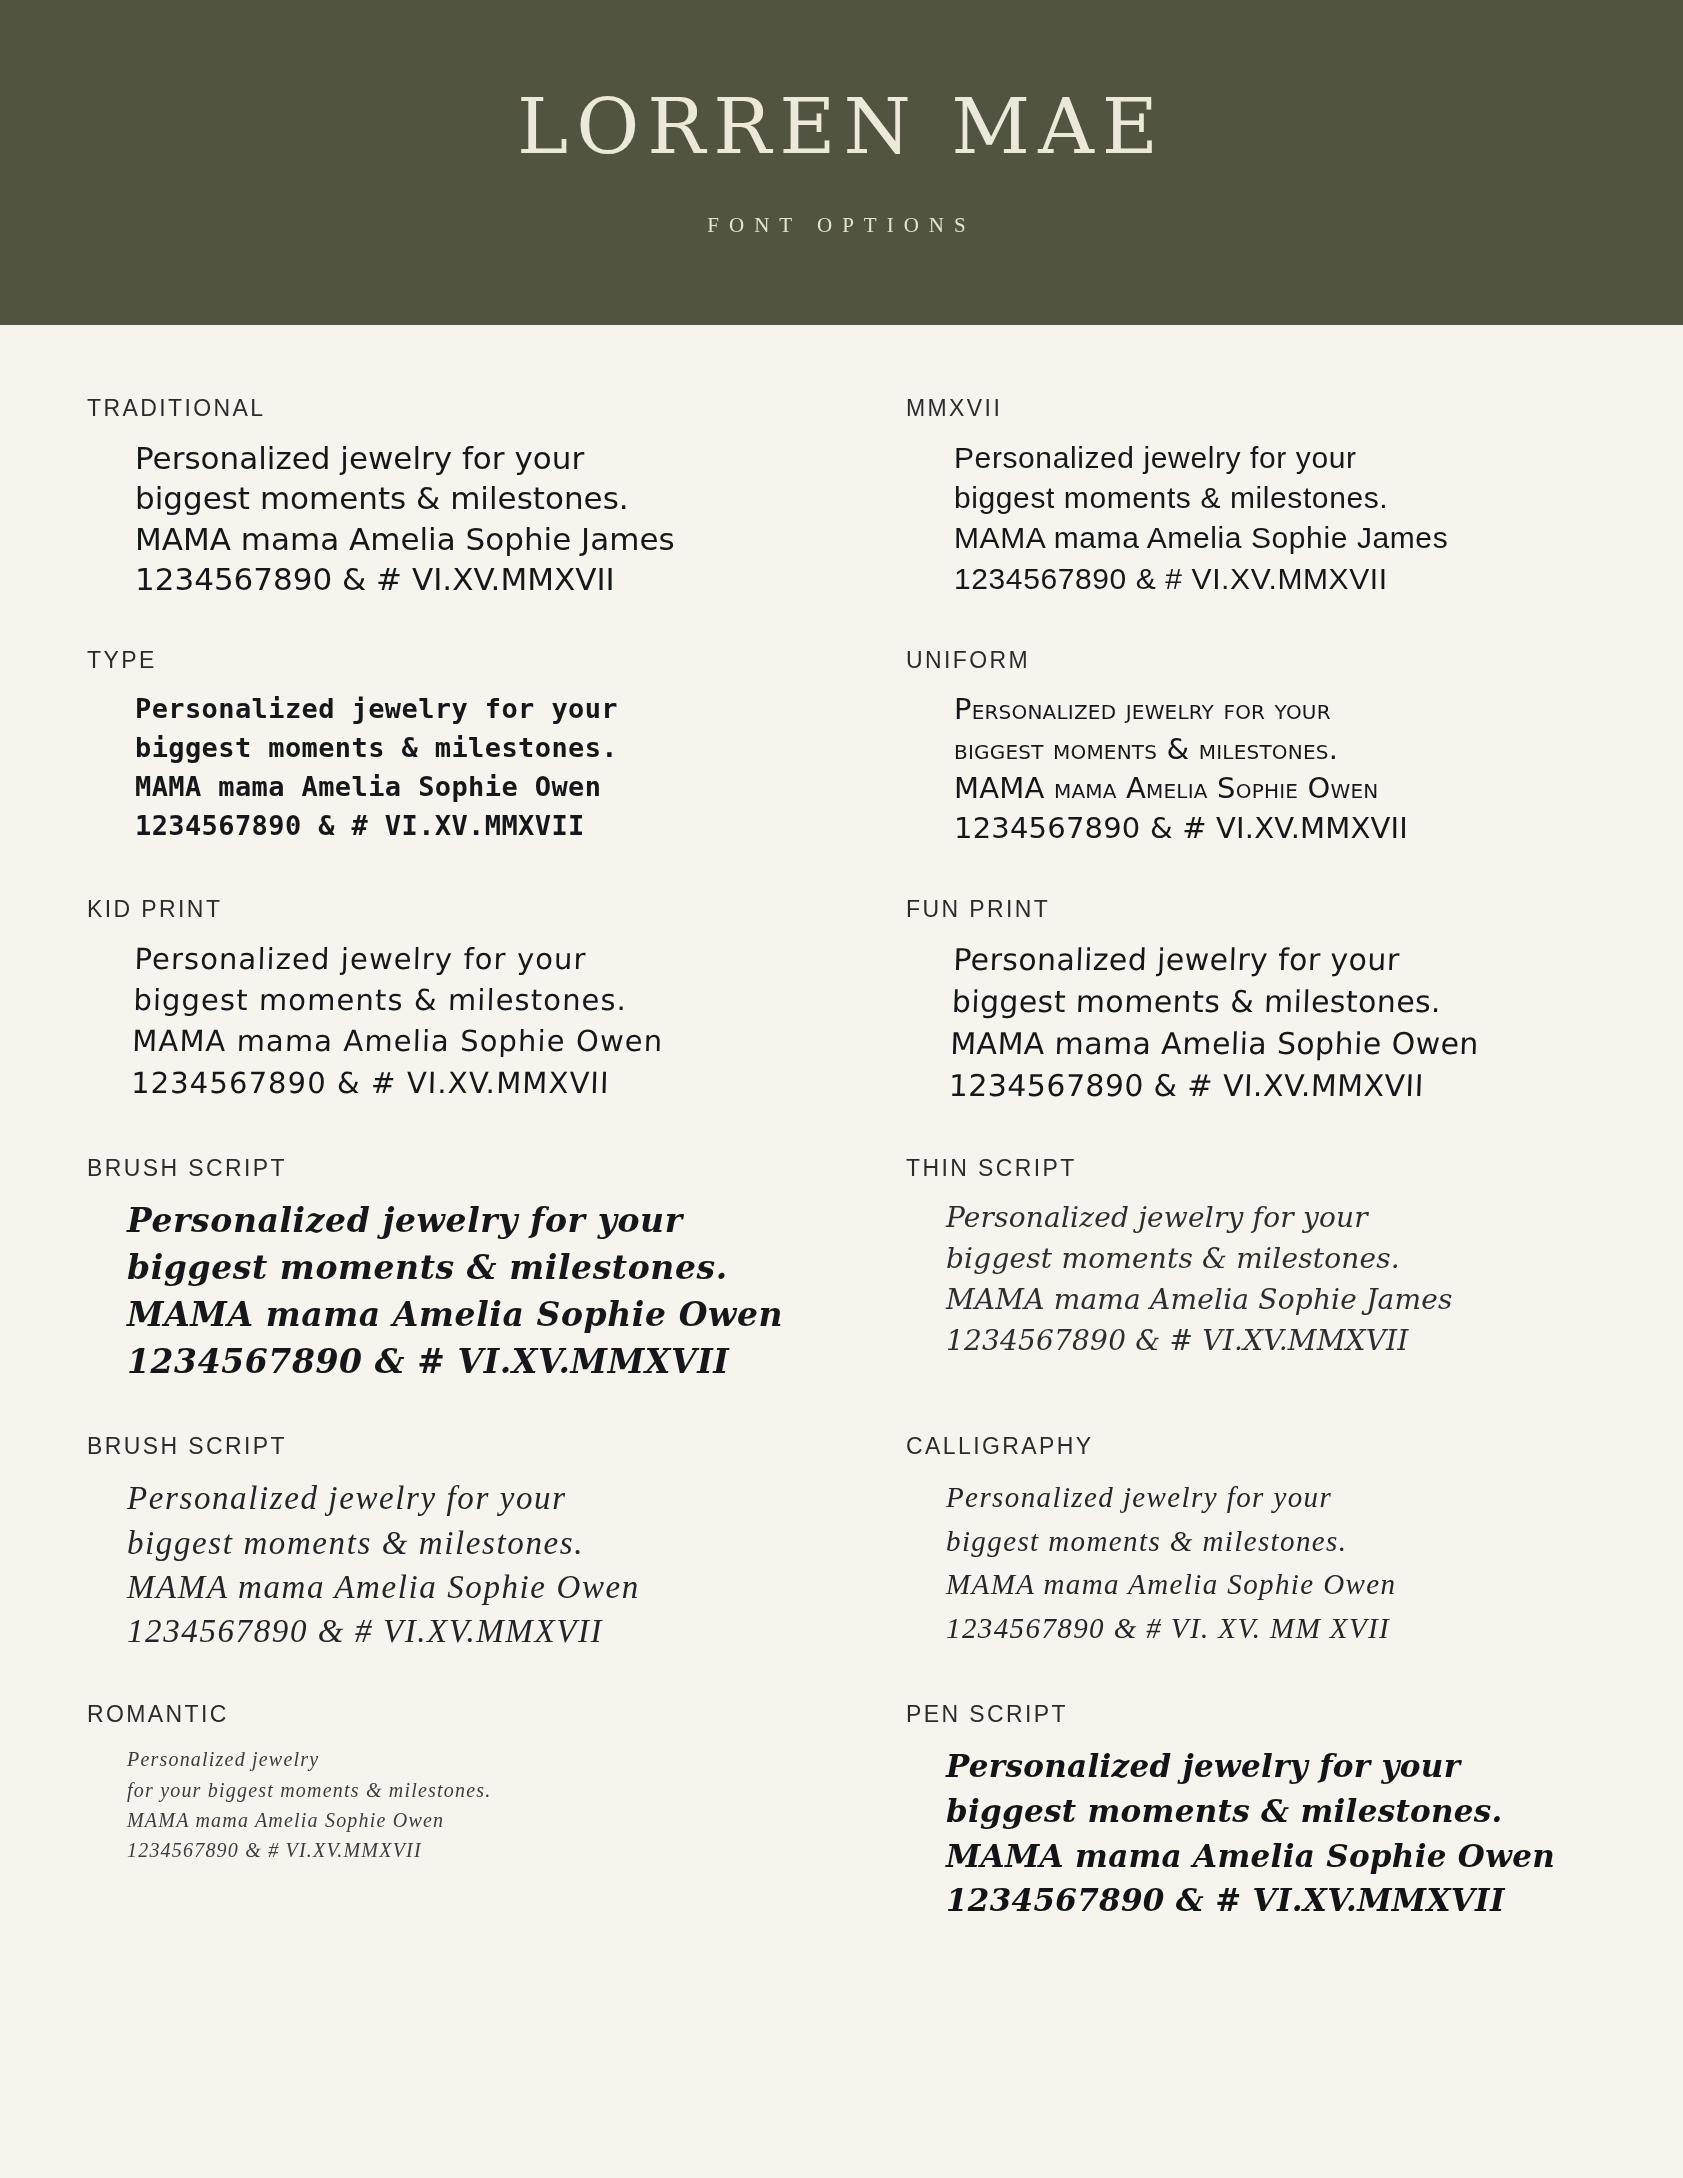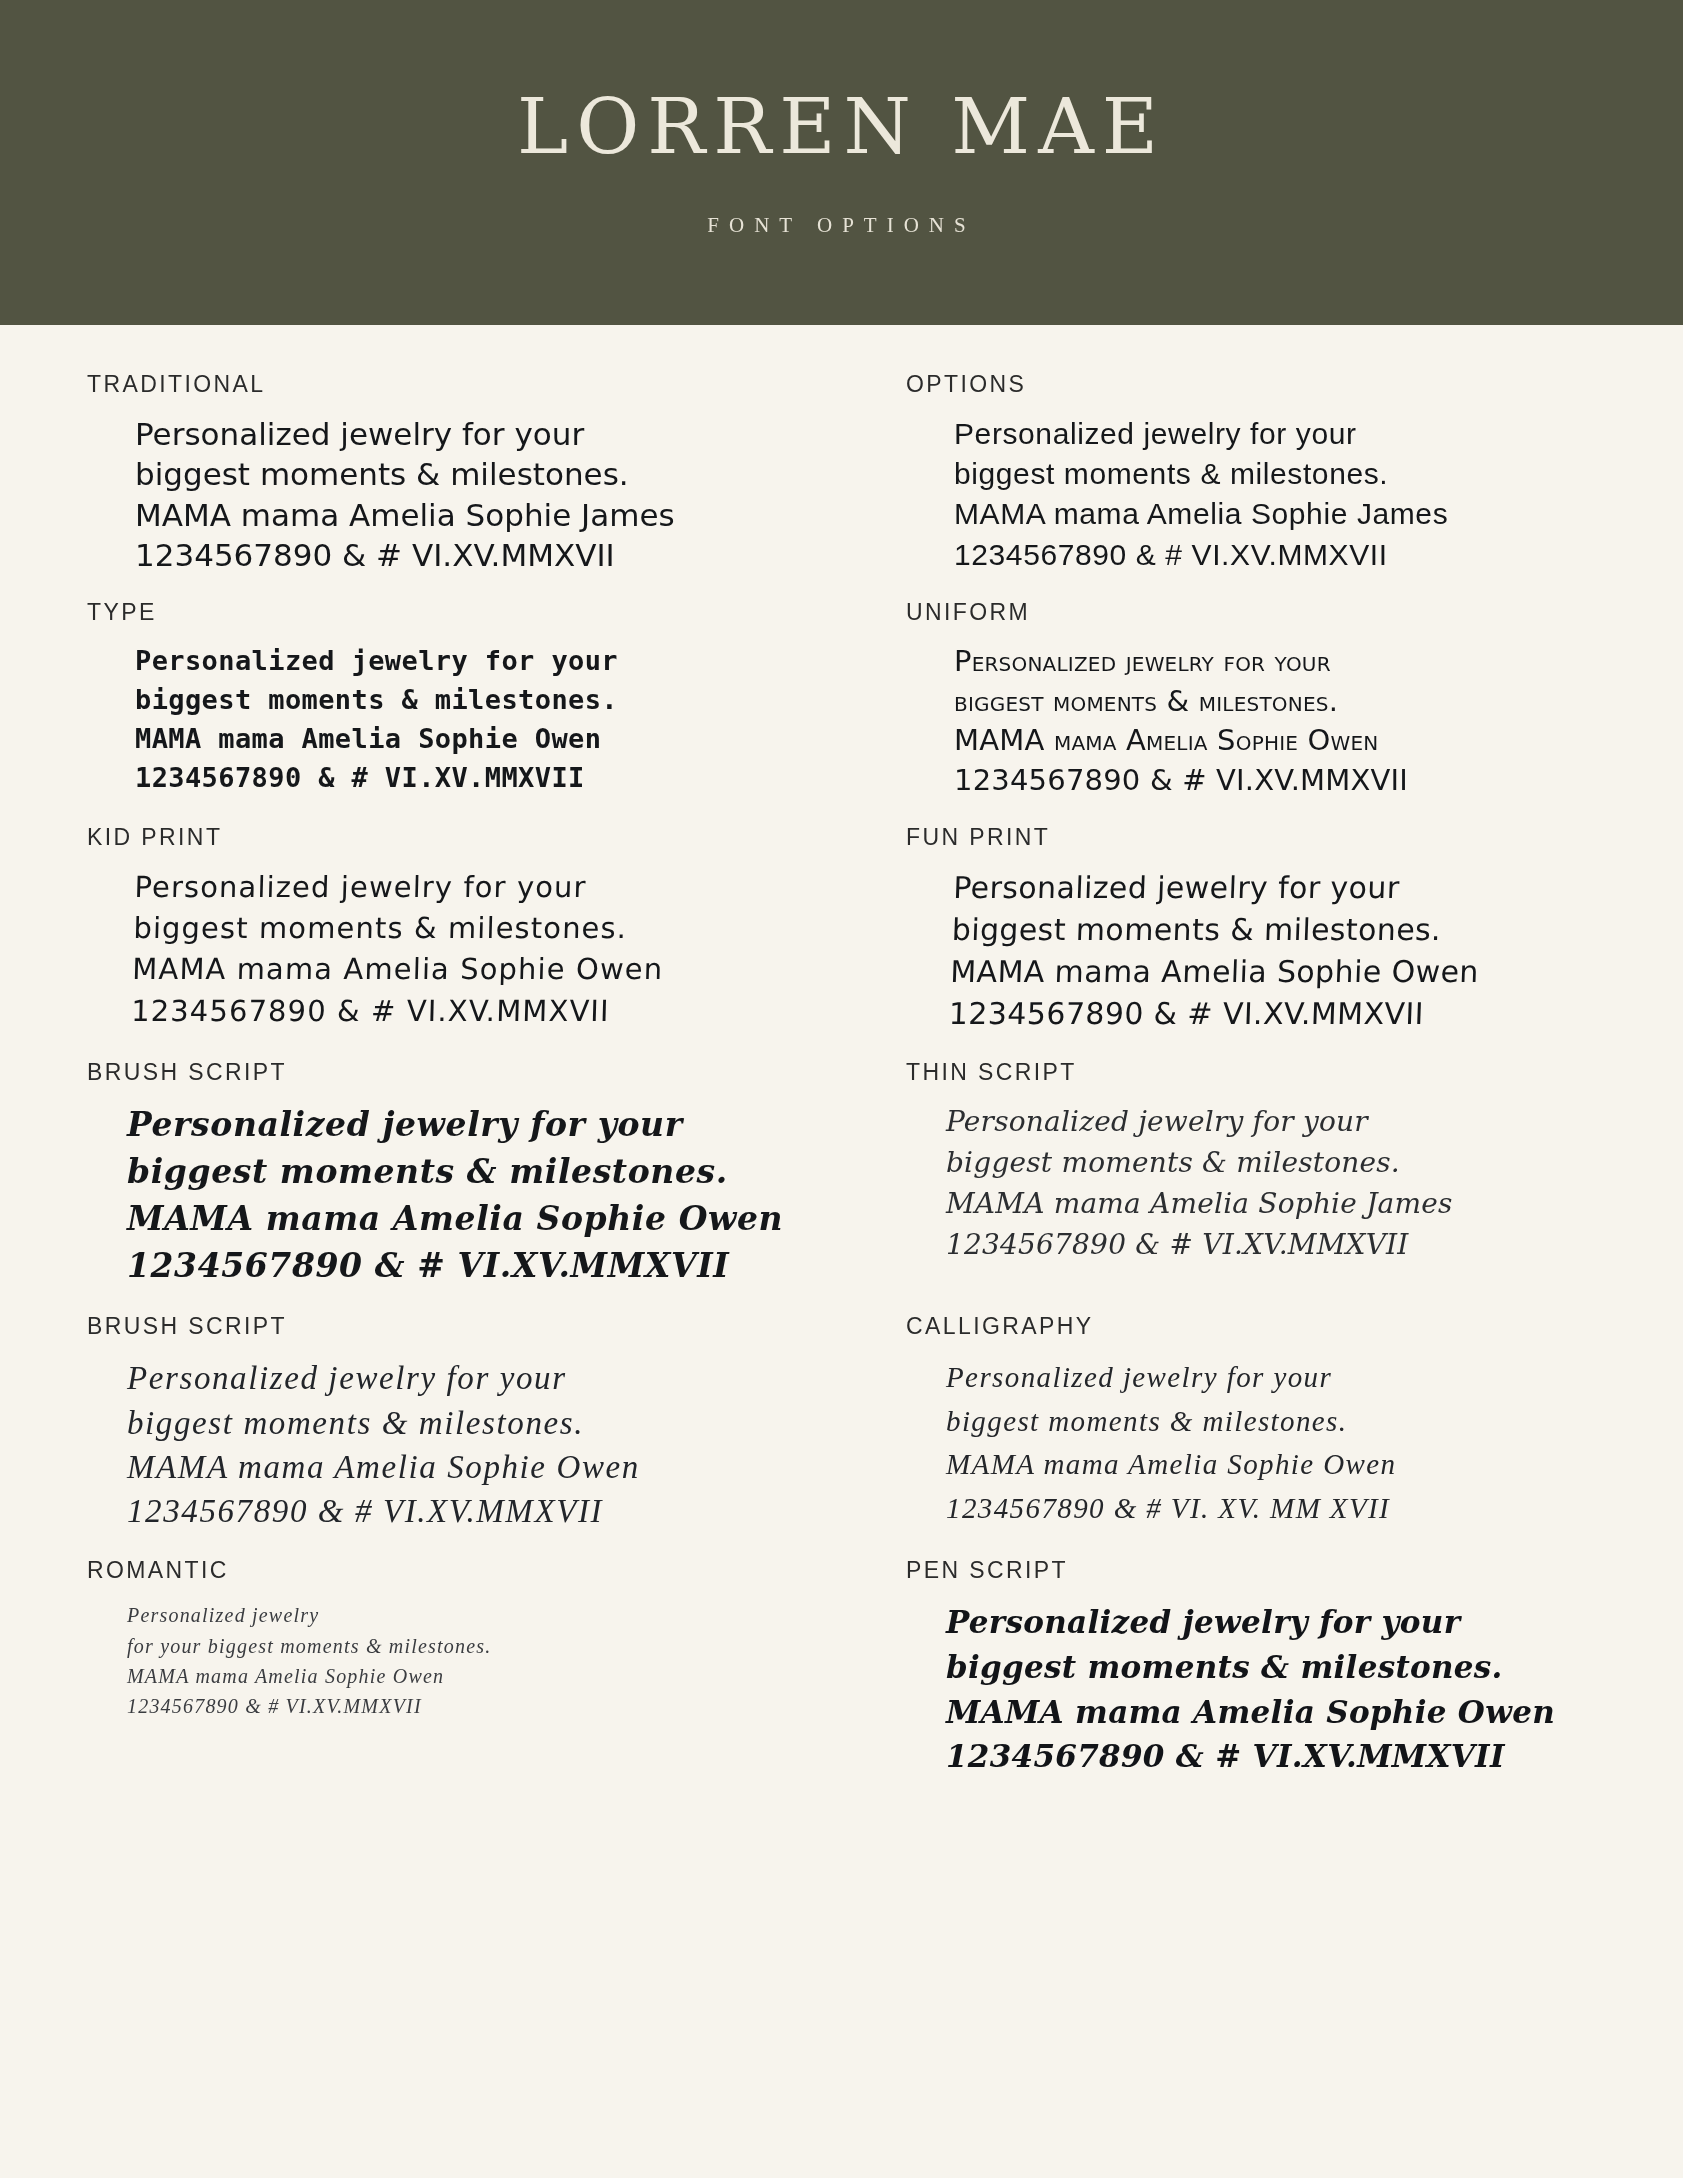--- a/index.html
+++ b/index.html
@@ -56,20 +56,21 @@
     padding: 46px 69px 0 87px;
   }
   .grid {
     display: grid;
     grid-template-columns: 728px 728px;
     column-gap: 0px;
     row-gap: 0px;
   }
   .cell {
     padding-bottom: 24px;
+    margin-top: 24px;
   }
   .cell.right { padding-left: 91px; }
 
   .cat-label {
     font-family: "Liberation Sans", sans-serif;
     font-size: 23px;
     letter-spacing: 2.4px;
     color: #2b2b2b;
     margin: 0 0 16px 0;
   }
@@ -213,21 +214,21 @@
         <div class="cat-label">TRADITIONAL</div>
         <div class="sample s-traditional">
           <span class="ln">Personalized jewelry for your</span>
           <span class="ln">biggest moments &amp; milestones.</span>
           <span class="ln">MAMA mama Amelia Sophie James</span>
           <span class="ln">1234567890 &amp; # VI.XV.MMXVII</span>
         </div>
       </div>
 
       <div class="cell right">
-        <div class="cat-label">OPTIONS</div>
+        <div class="cat-label">MMXVII</div>
         <div class="sample s-modern">
           <span class="ln">Personalized jewelry for your</span>
           <span class="ln">biggest moments &amp; milestones.</span>
           <span class="ln">MAMA mama Amelia Sophie James</span>
           <span class="ln">1234567890 &amp; # VI.XV.MMXVII</span>
         </div>
       </div>
 
       <div class="cell left">
         <div class="cat-label">TYPE</div>

